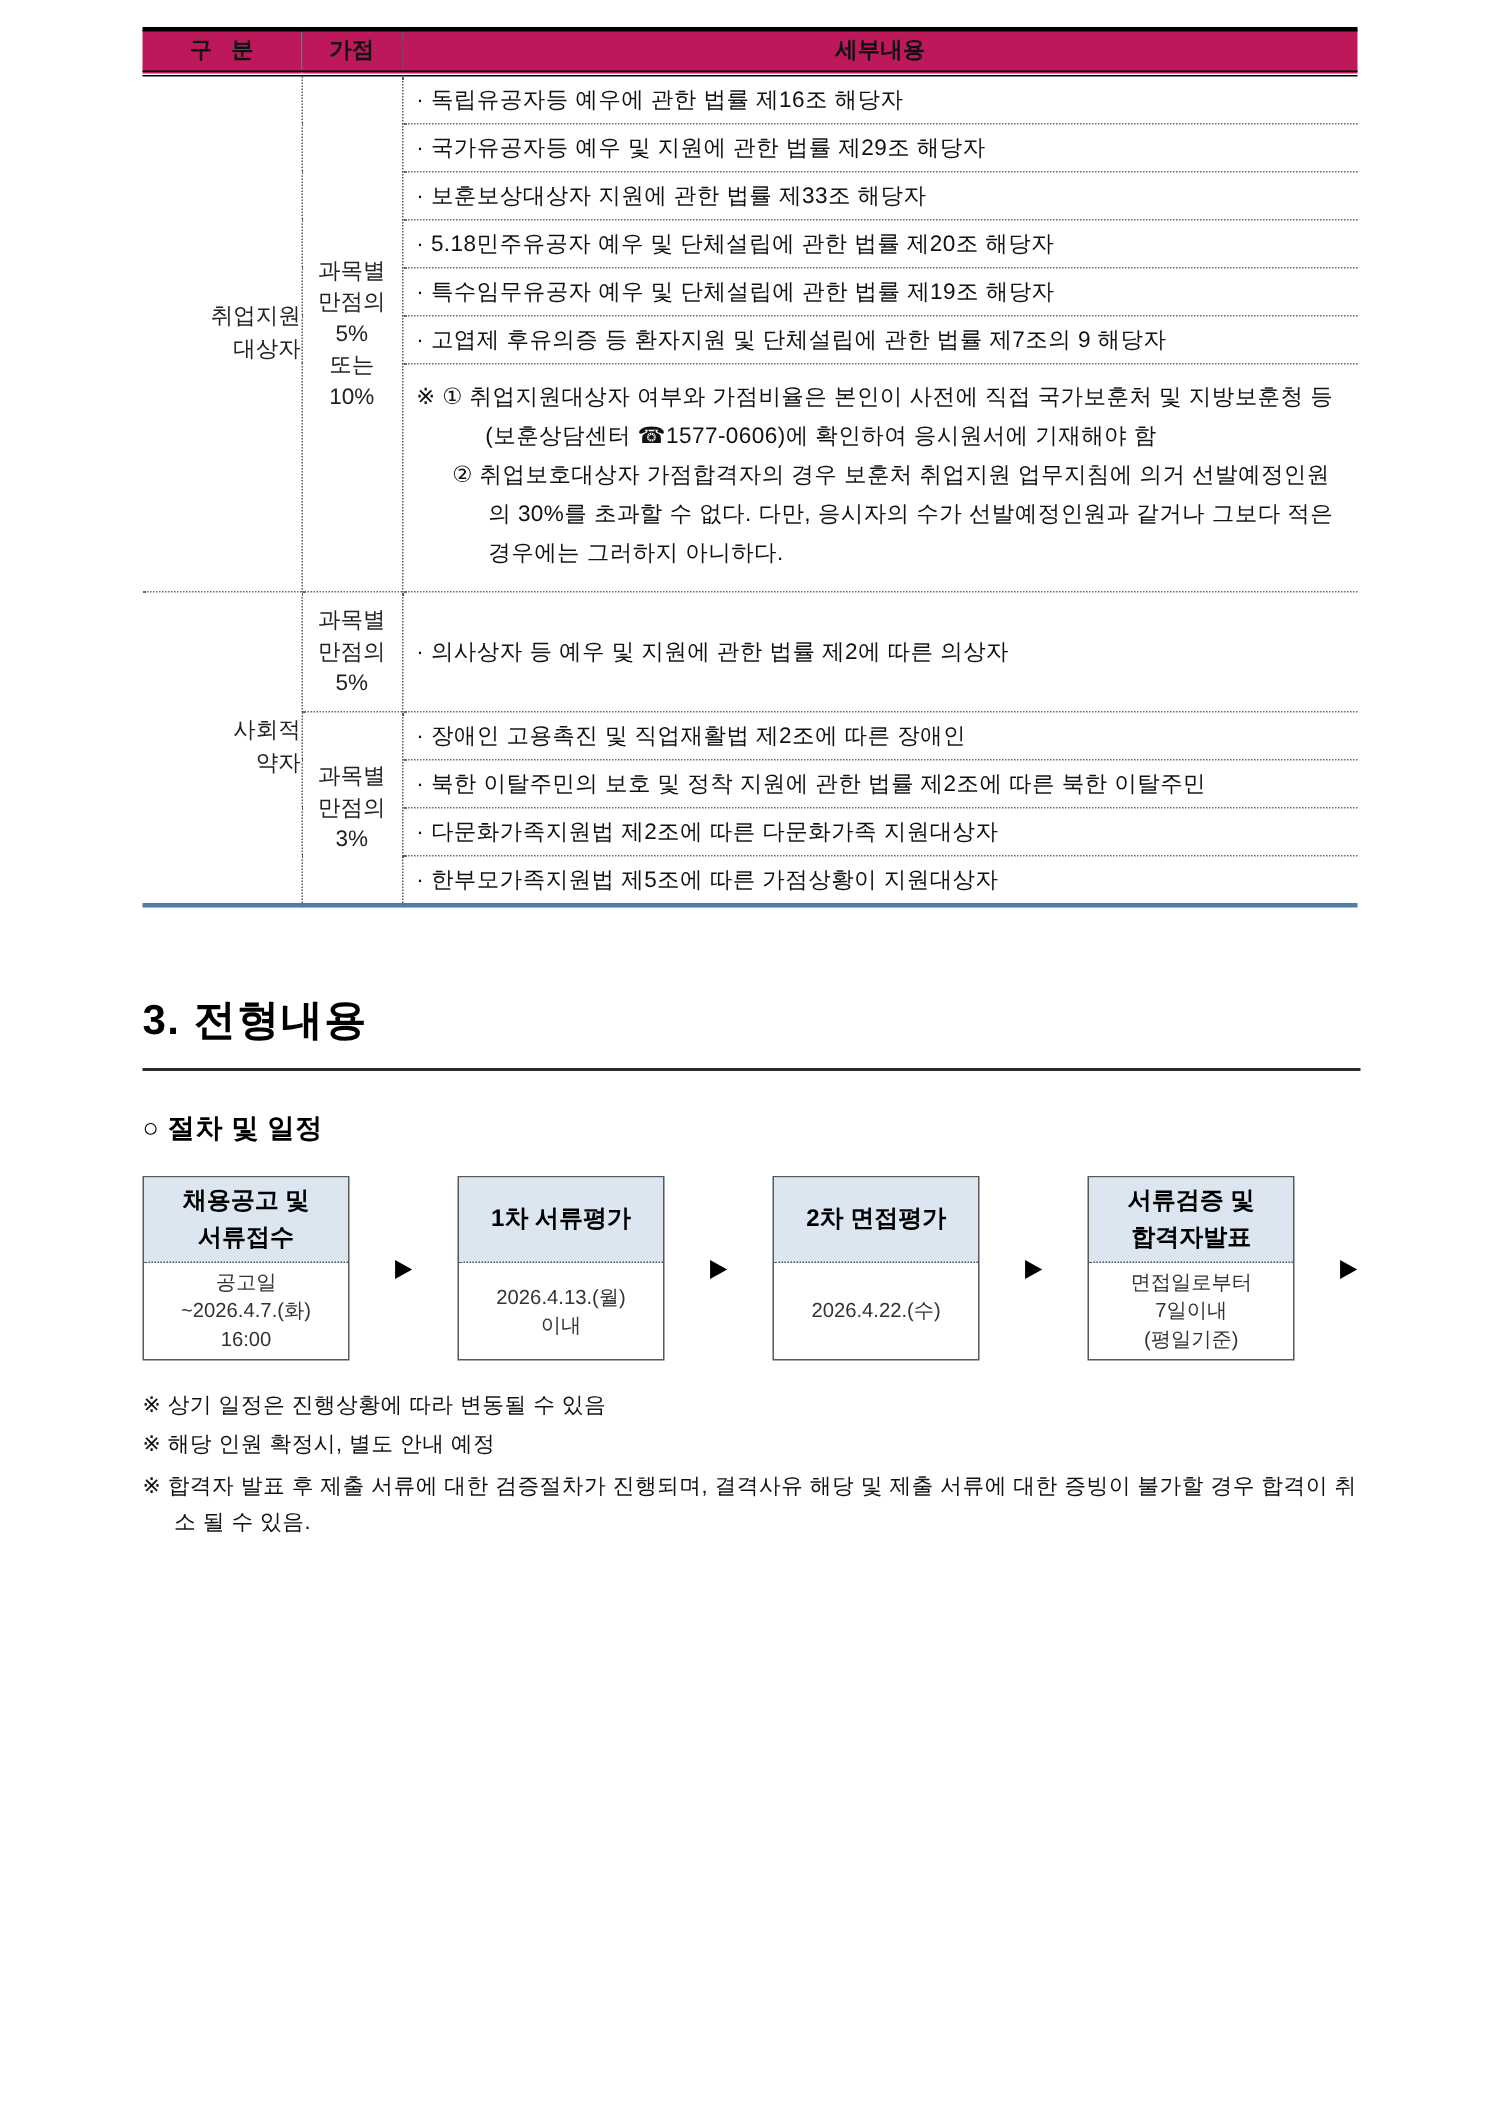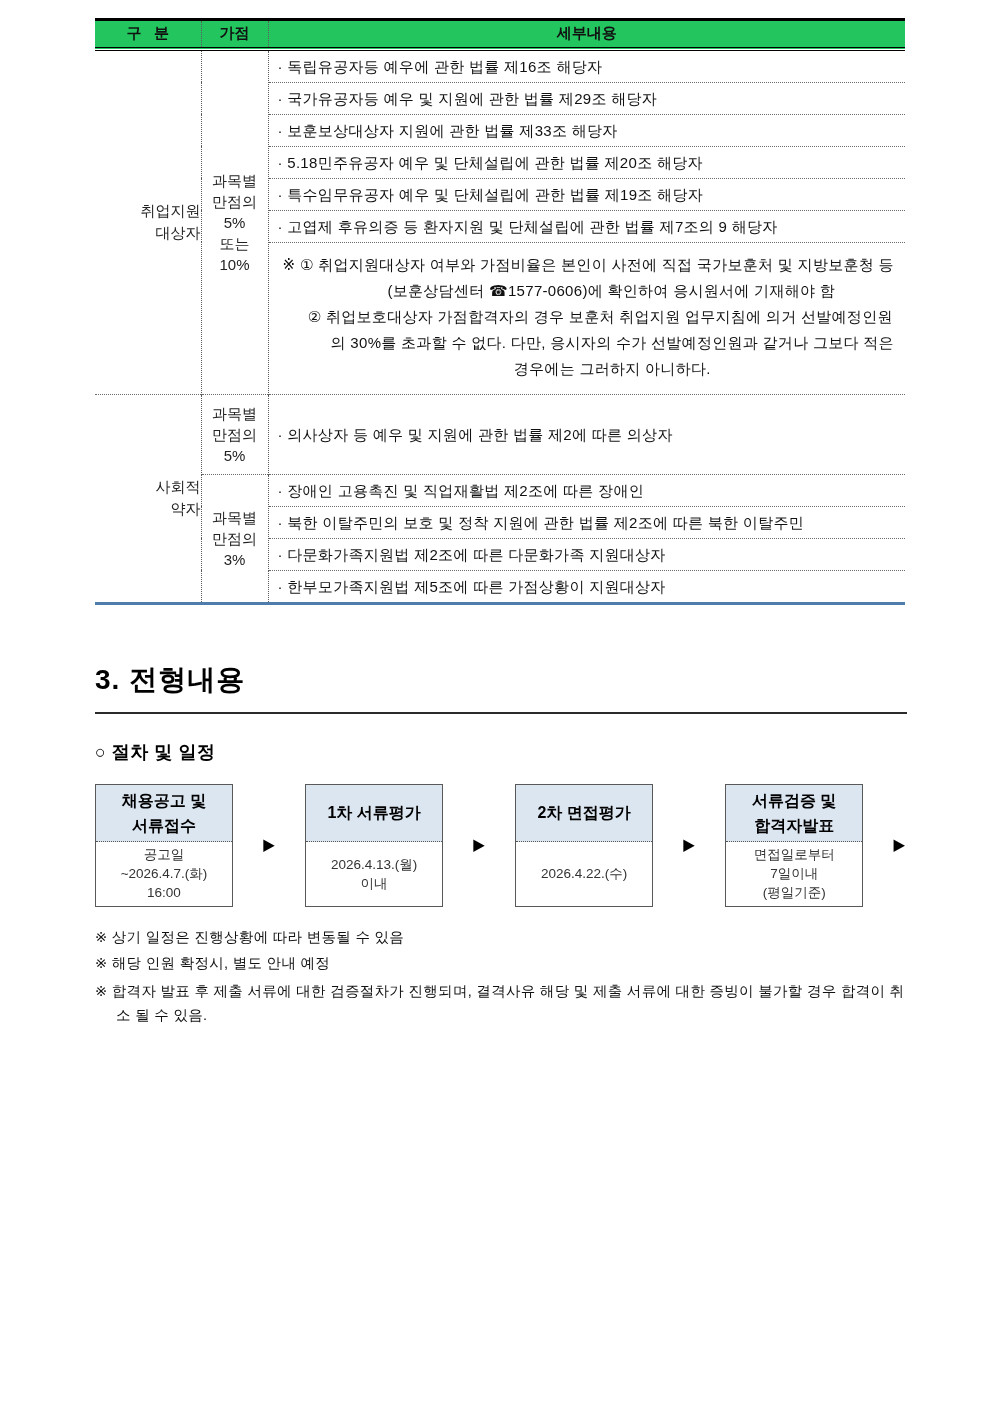--- a/index.html
+++ b/index.html
@@ -23,21 +23,21 @@
   table.pref-table {
     width: 810px; margin-top: 18px;
     border-collapse: collapse; table-layout: fixed;
     border-top: 3px solid #000;
     border-bottom: 3px solid #4f7dab;
     font-size: 15px;
   }
   col.c1 { width: 106px; }
   col.c2 { width: 67px; }
   table.pref-table th {
-    background: #22c55e;
+    background: #be185d;
     font-weight: bold; font-size: 15px;
     height: 29px; text-align: center; vertical-align: middle;
     border-bottom: 4px double #000;
     white-space: pre;
   }
   th.div-r, td.div-r { border-right: 1px dotted #5a5a5a; }
   td.cat {
     text-align: right; vertical-align: middle;
     white-space: pre-line; line-height: 22px; color: #222;
   }
@@ -48,21 +48,21 @@
   td.detail {
     vertical-align: middle; text-align: left;
     padding: 6px 4px 6px 9px; line-height: 19px;
     height: 32px; color: #111;
     letter-spacing: 0.3px;
   }
   td.dotted-b { border-bottom: 1px dotted #6b6b6b; }
   tr.sec-b-first > td { border-top: 1px dotted #6b6b6b; }
   tr.sub3-first > td { border-top: 1px dotted #6b6b6b; }
   td.note-cell { padding: 9px 6px 12px 9px; line-height: 26px; height: auto; }
-  .tnote  { white-space: normal; text-align: center; }
+  .tnote  { white-space: normal; }
   .tnote1 { padding-left: 46px; text-indent: -46px; }
   .tnote2 { margin-left: 24px; padding-left: 24px; text-indent: -24px; }
   td.tall5 { height: 80px; }
   td.rowB { height: 29px; }
 
   
   .notes-block { margin-top: 10px; }
   .note-line {
     font-size: 15px; line-height: 22px; color: #111;
     padding-left: 22px; text-indent: -22px;

